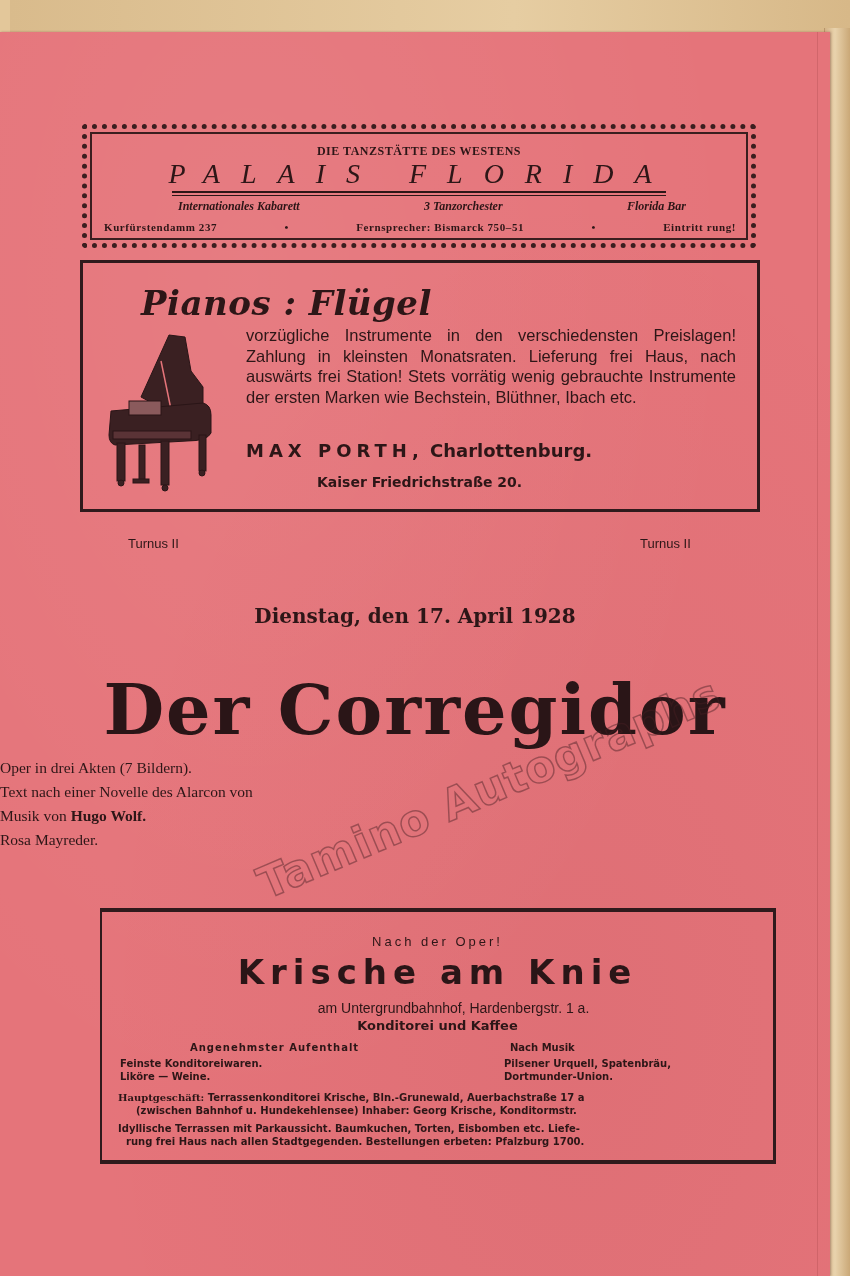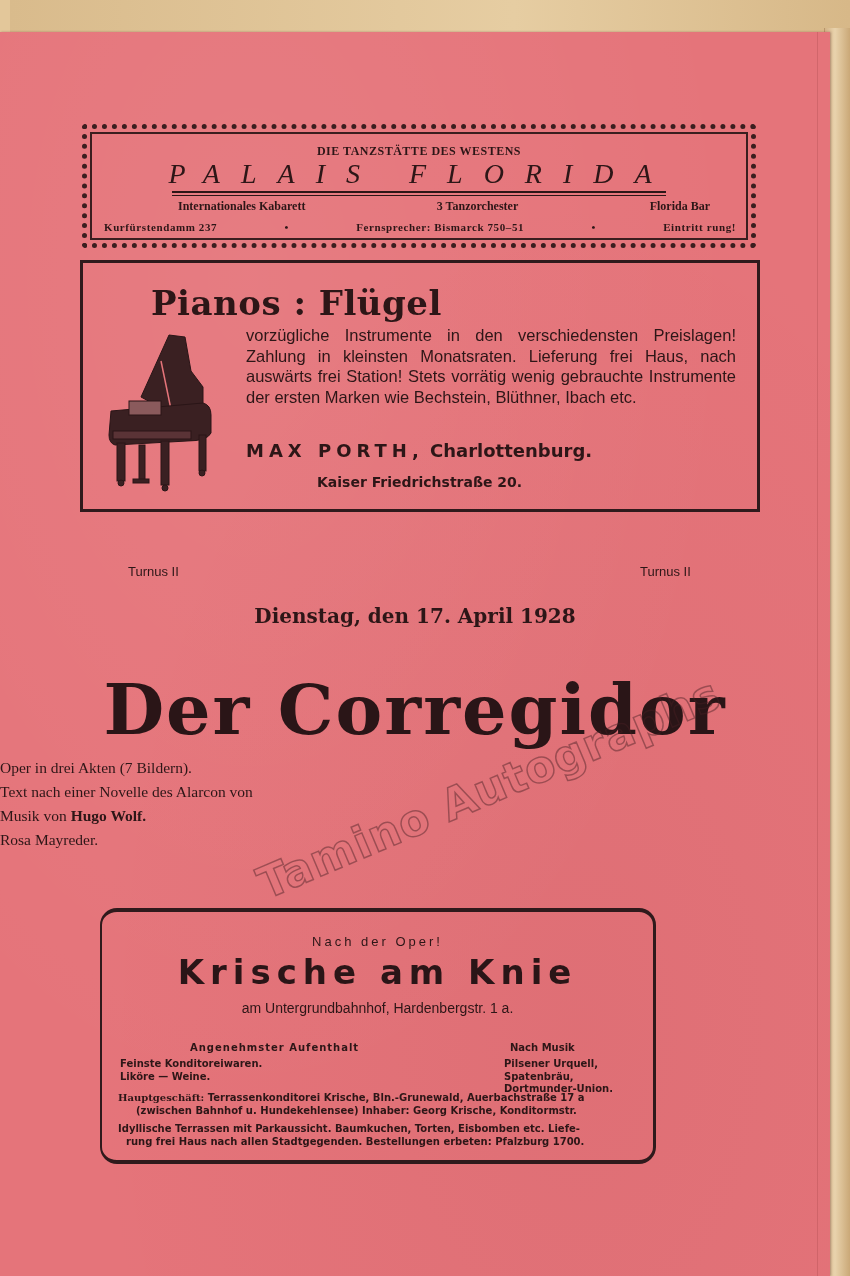--- a/index.html
+++ b/index.html
@@ -57,32 +57,32 @@
   }
   .florida-rule {
     margin: 2px 80px 0 80px; height: 5px;
     border-top: 2px solid #2d1617; border-bottom: 1px solid #2d1617;
   }
   .florida-row {
     display: flex; justify-content: space-between;
     font-family: "Liberation Serif", serif; font-weight: bold;
     font-size: 12px; color: #2d1617;
   }
-  .florida-row.r1 { padding: 3px 36px 0 86px; }
+  .florida-row.r1 { padding: 3px 60px 0 86px; font-style: italic; }
   .florida-row.r2 { padding: 7px 10px 0 12px; font-size: 11px; letter-spacing: 0.6px; }
 
   
   .piano-box {
     position: absolute; left: 80px; top: 228px; width: 680px; height: 252px;
     border: 3px solid #2f1a1c;
   }
   .piano-title {
-    position: absolute; left: 68px; top: 20px;
+    position: absolute; left: 58px; top: 20px;
     font-family: "DejaVu Serif", serif; font-weight: bold;
-    font-size: 34px; color: #2d1617; letter-spacing: 0.5px;
+    font-size: 34px; color: #2d1617; letter-spacing: 0.5px; font-style: italic;
   }
   .piano-body {
     position: absolute; left: 163px; top: 62px; width: 490px;
     font-family: "Liberation Sans", sans-serif;
     font-size: 16.5px; line-height: 20.5px; text-align: justify; color: #2d1617;
   }
   .piano-firm {
     position: absolute; left: 163px; top: 177px;
     font-family: "DejaVu Sans", sans-serif; font-weight: bold;
     font-size: 18px; color: #2d1617;
@@ -92,21 +92,21 @@
     position: absolute; left: 234px; top: 211px;
     font-family: "DejaVu Sans", sans-serif; font-weight: bold;
     font-size: 14px; color: #2d1617;
   }
   .piano-illustration {
     position: absolute; left: 24px; top: 68px; width: 108px; height: 165px;
   }
 
   
   .turnus {
-    position: absolute; top: 532px;
+    position: absolute; top: 504px;
     font-family: "Liberation Sans", sans-serif; font-size: 13px; color: #2d1617;
   }
   .turnus.left { left: 128px; }
   .turnus.right { left: 640px; }
   .date-line {
     position: absolute; left: 0; width: 830px; top: 572px; text-align: center;
     font-family: "DejaVu Serif", serif; font-weight: bold; font-size: 20px; color: #2d1617;
   }
   .opera-title {
     position: absolute; left: 0; width: 830px; top: 636px; text-align: center;
@@ -123,35 +123,35 @@
   .watermark {
     position: absolute; left: 250px; top: 830px;
     transform: rotate(-23deg); transform-origin: left top;
     font-family: "DejaVu Sans", sans-serif; font-weight: bold; font-size: 44px;
     color: transparent; -webkit-text-stroke: 1.5px rgba(70,30,35,0.45);
     letter-spacing: 1px; pointer-events: none;
   }
 
   
   .krische-box {
-    position: absolute; left: 100px; top: 876px; width: 556px; height: 256px;
+    position: absolute; left: 100px; top: 876px; width: 676px; height: 256px;
     border-top: 4px solid #2f1a1c; border-bottom: 4px solid #2f1a1c;
-    border-left: 2px solid #2f1a1c; border-right: 3px solid #2f1a1c; border-radius: 17px;
+    border-left: 2px solid #2f1a1c; border-right: 3px solid #2f1a1c;
   }
   .krische-kicker {
     position: absolute; left: 0; width: 100%; top: 22px; text-align: center;
     font-family: "Liberation Sans", sans-serif; font-size: 13px; letter-spacing: 3px; color: #2d1617;
   }
   .krische-title {
     position: absolute; left: 0; width: 100%; top: 40px; text-align: center;
     font-family: "DejaVu Sans", sans-serif; font-weight: bold; font-size: 34px;
     letter-spacing: 6px; color: #2a1517;
   }
   .krische-addr {
-    position: absolute; left: 0; width: 100%; top: 88px; text-align: center;
+    position: absolute; left: 16px; width: 100%; top: 88px; text-align: center;
     font-family: "Liberation Sans", sans-serif; font-size: 14px; color: #2d1617;
   }
   .krische-sub {
     position: absolute; left: 0; width: 100%; top: 106px; text-align: center;
     font-family: "DejaVu Sans", sans-serif; font-weight: bold; font-size: 13px; color: #2d1617;
   }
   .krische-small {
     font-family: "DejaVu Sans", sans-serif; font-weight: bold; font-size: 10px;
     color: #2d1617; line-height: 12.5px; position: absolute;
   }
@@ -241,20 +241,21 @@
       <span>Musik von</span>
       <span class="composer">Hugo Wolf.</span>
     </div>
     <div>Rosa Mayreder.</div>
   </div>
 
   <div class="krische-box">
     <div class="krische-kicker">Nach der Oper!</div>
     <div class="krische-title">Krische am Knie</div>
     <div class="krische-addr">am Untergrundbahnhof, Hardenbergstr. 1 a.</div>
+    <div class="krische-sub">Konditorei und Kaffee</div>
 
     <div class="krische-small k-left-head">Angenehmster Aufenthalt</div>
     <div class="krische-small k-left-body">
       <div>Feinste Konditoreiwaren.</div>
       <div>Liköre — Weine.</div>
     </div>
 
     <div class="krische-small k-right-head">Nach Musik</div>
     <div class="krische-small k-right-body">
       <div>Pilsener Urquell, Spatenbräu,</div>

